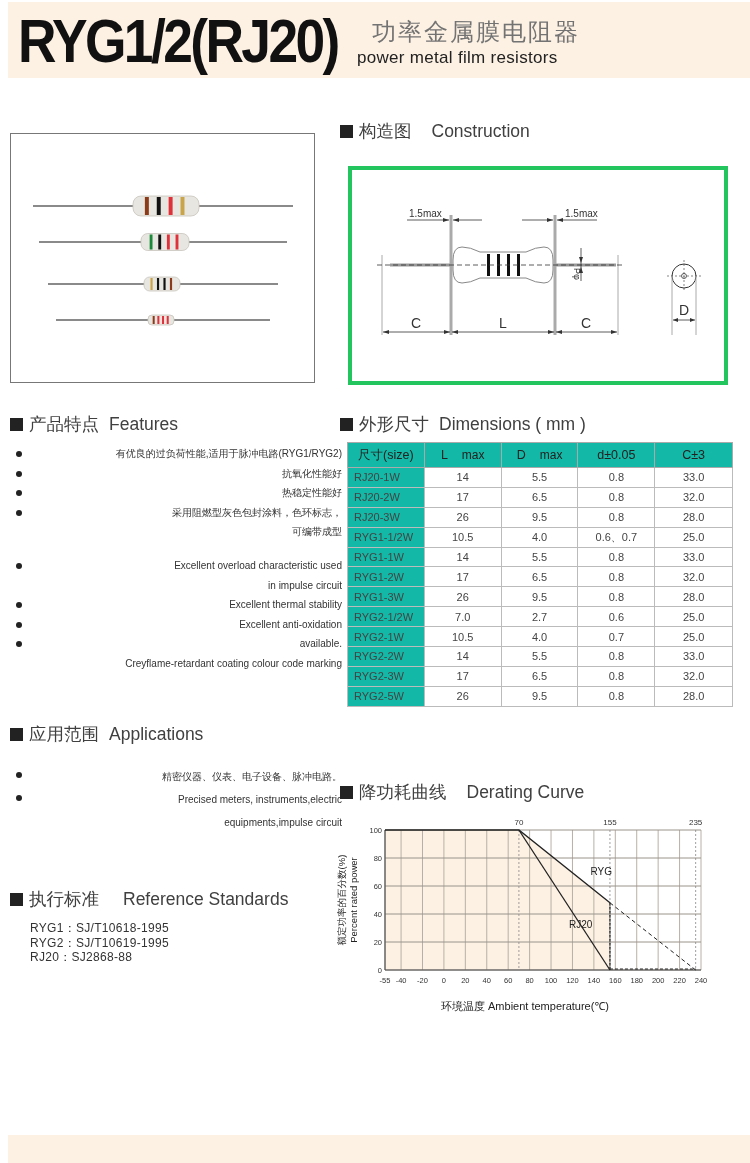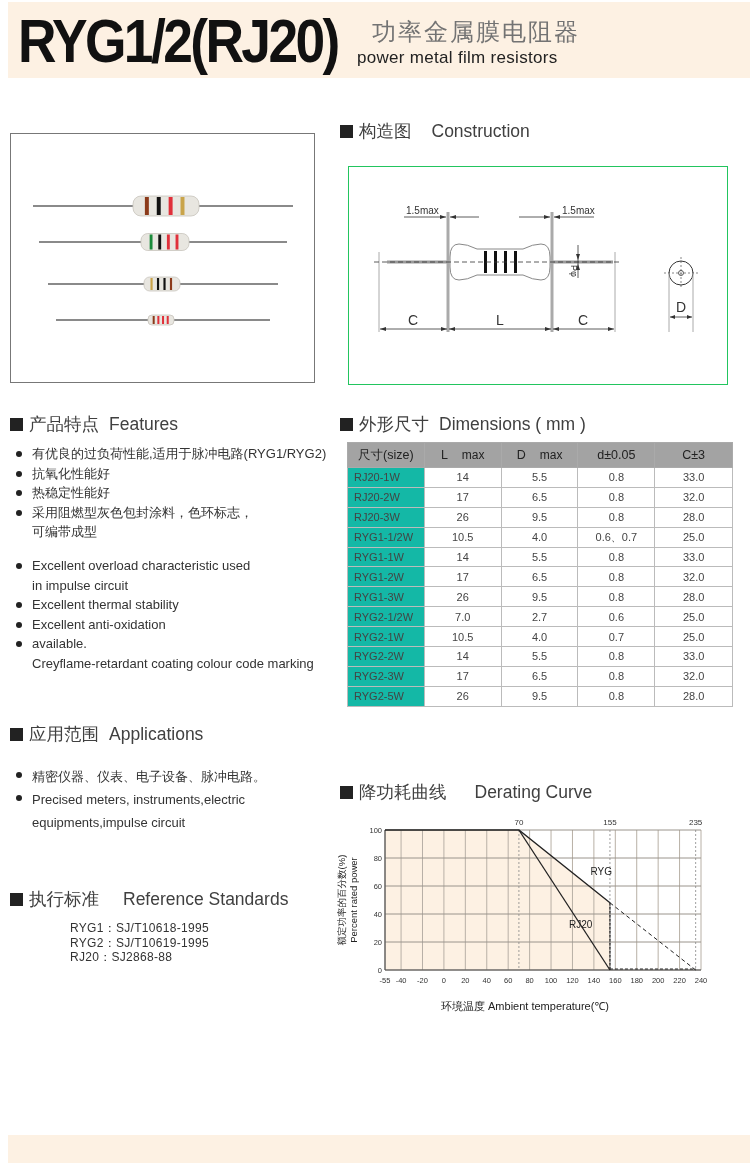--- a/index.html
+++ b/index.html
@@ -6,27 +6,27 @@
   body { width:750px; height:1163px; background:#fff; font-family:"Liberation Sans","DejaVu Sans",sans-serif; color:#222; position:relative; overflow:hidden; }
   .abs { position:absolute; }
   .header-band { left:8px; top:2px; width:742px; height:76px; background:#fdf1e3; }
   .title-main { left:18px; top:6px; font-family:"Liberation Sans",sans-serif; font-weight:bold; font-size:62px; letter-spacing:-3px; line-height:70px; color:#111; transform:scaleX(0.86); transform-origin:left top; }
   .title-cn { left:372px; top:19px; font-size:24px; letter-spacing:2px; color:#737373; line-height:26px; }
   .title-en { left:357px; top:48px; font-size:17px; color:#222; line-height:20px; letter-spacing:0.3px; }
   .section-title { font-size:17.5px; color:#404040; line-height:22px; white-space:nowrap; }
   .section-title .sq { display:inline-block; width:13px; height:13px; background:#222; margin-right:6px; vertical-align:-1px; }
   .section-title .en { margin-left:10px; }
   .photo-box { left:10px; top:133px; width:305px; height:250px; border:1px solid #777; background:#fff; }
-  .cons-box { left:348px; top:166px; width:380px; height:219px; border:1px solid #22c55e; background:#fff; }
-  ul.blist { list-style:none; font-size:13px; color:#333; line-height:19.5px; }
+  .cons-box { left:348px; top:166px; width:380px; height:219px; border:4px solid #22c55e; background:#fff; }
+  ul.blist { list-style:none; font-size:10px; color:#333; line-height:19.5px;text-align:right; }
   ul.blist li { position:relative; padding-left:20px; }
   ul.blist li::before { content:""; position:absolute; left:4px; top:7px; width:6px; height:6px; background:#222; border-radius:50%; }
   ul.blist li .cont { display:block; }
   table.dim { border-collapse:collapse; font-size:11px; color:#444; }
-  table.dim th { background:#a3a3a3; font-weight:normal; color:#222; font-size:12.5px; height:25px; border:1px solid #aaa; }
+  table.dim th { background:#14b8a6; font-weight:normal; color:#222; font-size:12.5px; height:25px; border:1px solid #aaa; }
   table.dim td { height:19.9px; border:1px solid #bbb; text-align:center; }
   table.dim td.size { text-align:left; padding-left:6px; background:#14b8a6; }
   .sub { font-size:12px;margin-left:14px; }
   .refs { font-size:12px; color:#333; line-height:14.5px; letter-spacing:0.3px; }
   .footer-band { left:8px; top:1135px; width:742px; height:28px; background:#fdf1e3; }
 </style>
 </head>
 <body>
 
 <div class="abs header-band"></div>
@@ -282,28 +282,28 @@
     </li>
     <li>
       <span class="cont">Precised meters, instruments,electric</span>
       <span class="cont">equipments,impulse circuit</span>
     </li>
   </ul>
 
 <div class="abs section-title" style="left:10px;top:888px;">
   <span class="sq"></span><span>执行标准</span><span class="en" style="margin-left:24px">Reference Standards</span>
 </div>
-<div class="abs refs" style="left:30px;top:921px;margin-left:40px;">
+<div class="abs refs" style="left:30px;top:921px;">
   <div>RYG1：SJ/T10618-1995</div>
   <div>RYG2：SJ/T10619-1995</div>
   <div>RJ20：SJ2868-88</div>
 </div>
 
 <div class="abs section-title" style="left:340px;top:781px;">
-  <span class="sq"></span><span>降功耗曲线</span><span class="en" style="margin-left:28px">Derating Curve</span>
+  <span class="sq"></span><span>降功耗曲线</span><span class="en" style="margin-left:20px">Derating Curve</span>
 </div>
 <svg id="chart" class="abs" style="left:330px;top:812px;" width="400" height="210">
     <polygon points="55,18 188.89830508474574,18 279.9491525423729,90.8 279.9491525423729,158 55,158" fill="#fdf1e3"></polygon>
     <line x1="55" y1="18" x2="55" y2="158" stroke="#b8b0a6" stroke-width="1"></line>
     <line x1="71.0677966101695" y1="18" x2="71.0677966101695" y2="158" stroke="#b8b0a6" stroke-width="1"></line>
     <line x1="92.49152542372882" y1="18" x2="92.49152542372882" y2="158" stroke="#b8b0a6" stroke-width="1"></line>
     <line x1="113.91525423728814" y1="18" x2="113.91525423728814" y2="158" stroke="#b8b0a6" stroke-width="1"></line>
     <line x1="135.33898305084745" y1="18" x2="135.33898305084745" y2="158" stroke="#b8b0a6" stroke-width="1"></line>
     <line x1="156.76271186440675" y1="18" x2="156.76271186440675" y2="158" stroke="#b8b0a6" stroke-width="1"></line>
     <line x1="178.18644067796612" y1="18" x2="178.18644067796612" y2="158" stroke="#b8b0a6" stroke-width="1"></line>

